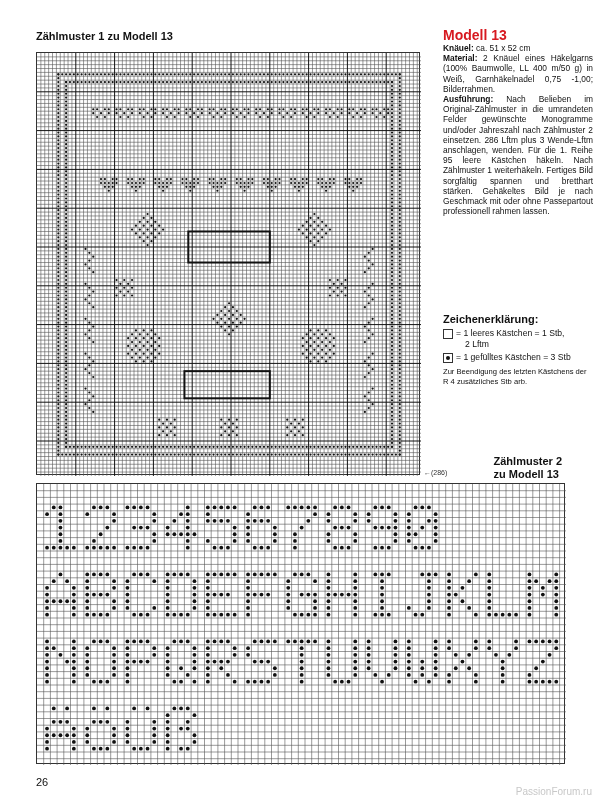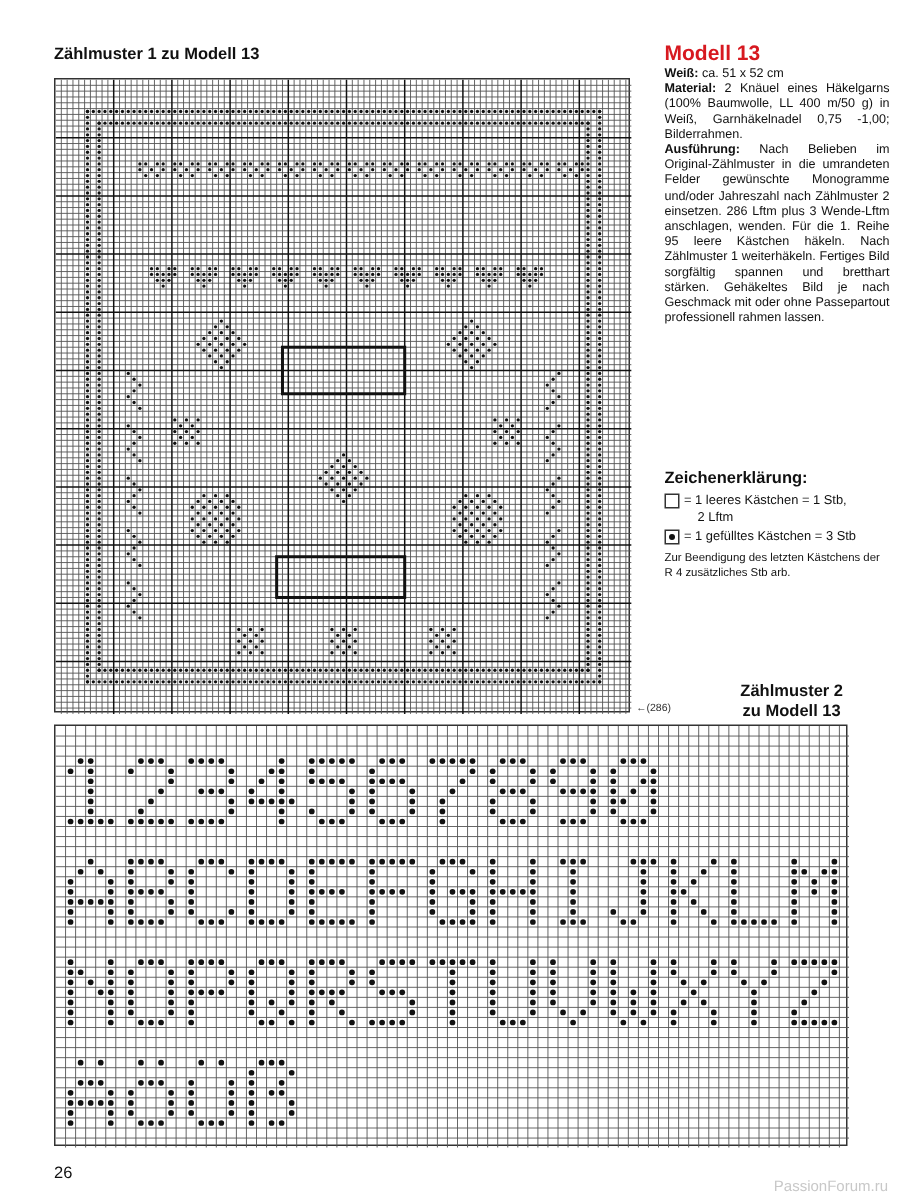--- a/index.html
+++ b/index.html
@@ -11,21 +11,21 @@
   .side{position:absolute;left:443px;top:28px;width:150px;font-size:8.4px;line-height:10.2px;text-align:justify;}
   .side .model{color:#d71920;font-weight:bold;font-size:14px;line-height:15px;text-align:left;}
   .side b{font-weight:bold;}
   .side p{margin:0;}
   .legend-title{position:absolute;left:443px;top:313px;font-weight:bold;font-size:11px;text-align:right;}
   .legend-row{position:absolute;left:443px;font-size:8.6px;line-height:10px;}
   .sym{display:inline-block;width:10px;height:10px;border:1px solid #333;box-sizing:border-box;vertical-align:middle;position:relative;margin-right:3px;}
   .sym.filled::after{content:"";position:absolute;left:2px;top:2px;width:4px;height:4px;border-radius:50%;background:#111;}
   .note{position:absolute;left:443px;top:367px;width:150px;font-size:7.6px;line-height:10px;}
   .arrow-label{position:absolute;left:424px;top:469px;font-size:7px;color:#333;}
-  .z2-title{position:absolute;right:38px;top:455px;text-align:center;font-weight:bold;font-size:11px;line-height:13px;}
+  .z2-title{position:absolute;right:38px;top:455px;text-align:left;font-weight:bold;font-size:11px;line-height:13px;}
   .page-num{position:absolute;left:36px;top:776px;font-size:11px;}
   .watermark{position:absolute;right:8px;top:786px;font-size:10px;color:#c8c8c8;}
 </style>
 </head>
 <body>
 
 <div class="abs chart-title" style="left:36px;top:30px;">Zählmuster 1 zu Modell 13</div>
 <div id="chart1" class="grid-box" style="left: 36px; top: 52px; width: 384.12px; height: 422.92px;">
     <svg width="384.12" height="422.92" class="grid-svg">
       <path d="M3.88 0V422.92M7.76 0V422.92M11.64 0V422.92M15.52 0V422.92M19.40 0V422.92M23.28 0V422.92M27.16 0V422.92M31.04 0V422.92M34.92 0V422.92M42.68 0V422.92M46.56 0V422.92M50.44 0V422.92M54.32 0V422.92M58.20 0V422.92M62.08 0V422.92M65.96 0V422.92M69.84 0V422.92M73.72 0V422.92M81.48 0V422.92M85.36 0V422.92M89.24 0V422.92M93.12 0V422.92M97.00 0V422.92M100.88 0V422.92M104.76 0V422.92M108.64 0V422.92M112.52 0V422.92M120.28 0V422.92M124.16 0V422.92M128.04 0V422.92M131.92 0V422.92M135.80 0V422.92M139.68 0V422.92M143.56 0V422.92M147.44 0V422.92M151.32 0V422.92M159.08 0V422.92M162.96 0V422.92M166.84 0V422.92M170.72 0V422.92M174.60 0V422.92M178.48 0V422.92M182.36 0V422.92M186.24 0V422.92M190.12 0V422.92M197.88 0V422.92M201.76 0V422.92M205.64 0V422.92M209.52 0V422.92M213.40 0V422.92M217.28 0V422.92M221.16 0V422.92M225.04 0V422.92M228.92 0V422.92M236.68 0V422.92M240.56 0V422.92M244.44 0V422.92M248.32 0V422.92M252.20 0V422.92M256.08 0V422.92M259.96 0V422.92M263.84 0V422.92M267.72 0V422.92M275.48 0V422.92M279.36 0V422.92M283.24 0V422.92M287.12 0V422.92M291.00 0V422.92M294.88 0V422.92M298.76 0V422.92M302.64 0V422.92M306.52 0V422.92M314.28 0V422.92M318.16 0V422.92M322.04 0V422.92M325.92 0V422.92M329.80 0V422.92M333.68 0V422.92M337.56 0V422.92M341.44 0V422.92M345.32 0V422.92M353.08 0V422.92M356.96 0V422.92M360.84 0V422.92M364.72 0V422.92M368.60 0V422.92M372.48 0V422.92M376.36 0V422.92M380.24 0V422.92M0 3.88H384.12M0 7.76H384.12M0 11.64H384.12M0 15.52H384.12M0 19.40H384.12M0 23.28H384.12M0 27.16H384.12M0 31.04H384.12M0 34.92H384.12M0 42.68H384.12M0 46.56H384.12M0 50.44H384.12M0 54.32H384.12M0 58.20H384.12M0 62.08H384.12M0 65.96H384.12M0 69.84H384.12M0 73.72H384.12M0 81.48H384.12M0 85.36H384.12M0 89.24H384.12M0 93.12H384.12M0 97.00H384.12M0 100.88H384.12M0 104.76H384.12M0 108.64H384.12M0 112.52H384.12M0 120.28H384.12M0 124.16H384.12M0 128.04H384.12M0 131.92H384.12M0 135.80H384.12M0 139.68H384.12M0 143.56H384.12M0 147.44H384.12M0 151.32H384.12M0 159.08H384.12M0 162.96H384.12M0 166.84H384.12M0 170.72H384.12M0 174.60H384.12M0 178.48H384.12M0 182.36H384.12M0 186.24H384.12M0 190.12H384.12M0 197.88H384.12M0 201.76H384.12M0 205.64H384.12M0 209.52H384.12M0 213.40H384.12M0 217.28H384.12M0 221.16H384.12M0 225.04H384.12M0 228.92H384.12M0 236.68H384.12M0 240.56H384.12M0 244.44H384.12M0 248.32H384.12M0 252.20H384.12M0 256.08H384.12M0 259.96H384.12M0 263.84H384.12M0 267.72H384.12M0 275.48H384.12M0 279.36H384.12M0 283.24H384.12M0 287.12H384.12M0 291.00H384.12M0 294.88H384.12M0 298.76H384.12M0 302.64H384.12M0 306.52H384.12M0 314.28H384.12M0 318.16H384.12M0 322.04H384.12M0 325.92H384.12M0 329.80H384.12M0 333.68H384.12M0 337.56H384.12M0 341.44H384.12M0 345.32H384.12M0 353.08H384.12M0 356.96H384.12M0 360.84H384.12M0 364.72H384.12M0 368.60H384.12M0 372.48H384.12M0 376.36H384.12M0 380.24H384.12M0 384.12H384.12M0 391.88H384.12M0 395.76H384.12M0 399.64H384.12M0 403.52H384.12M0 407.40H384.12M0 411.28H384.12M0 415.16H384.12M0 419.04H384.12" stroke="#555555" stroke-width="0.6" fill="none"></path>
@@ -1299,21 +1299,21 @@
       <circle cx="265.78" cy="382.18" r="1.1" fill="#111111"></circle>
       <rect x="151.32" y="178.48" width="81.48" height="31.04" fill="none" stroke="#111" stroke-width="2"></rect>
       <rect x="147.44" y="318.15999999999997" width="85.36" height="27.16" fill="none" stroke="#111" stroke-width="2"></rect>
     </svg>
   </div>
 <div class="arrow-label">←(286)</div>
 
 <div class="side">
   <div class="model">Modell 13</div>
   <div id="paras">
-      <p><b>Weiß:</b> ca. 51 x 52 cm</p>
+      <p><b>Knäuel:</b> ca. 51 x 52 cm</p>
       <p><b>Material:</b> 2 Knäuel eines Häkelgarns (100% Baumwolle, LL 400 m/50 g) in Weiß, Garnhäkelnadel 0,75 -1,00; Bilderrahmen.</p>
       <p><b>Ausführung:</b> Nach Belieben im Original-Zählmuster in die umrandeten Felder gewünschte Monogramme und/oder Jahreszahl nach Zählmuster 2 einsetzen. 286 Lftm plus 3 Wende-Lftm anschlagen, wenden. Für die 1. Reihe 95 leere Kästchen häkeln. Nach Zählmuster 1 weiterhäkeln. Fertiges Bild sorgfältig spannen und bretthart stärken. Gehäkeltes Bild je nach Geschmack mit oder ohne Passepartout professionell rahmen lassen.</p>
     </div>
 </div>
 
 <div class="legend-title">Zeichenerklärung:</div>
 <div class="legend-row" style="top:328px;">
   <span class="sym"></span><span>= 1 leeres Kästchen = 1 Stb,</span><br>
   <span style="padding-left:22px;">2 Lftm</span>
 </div>

